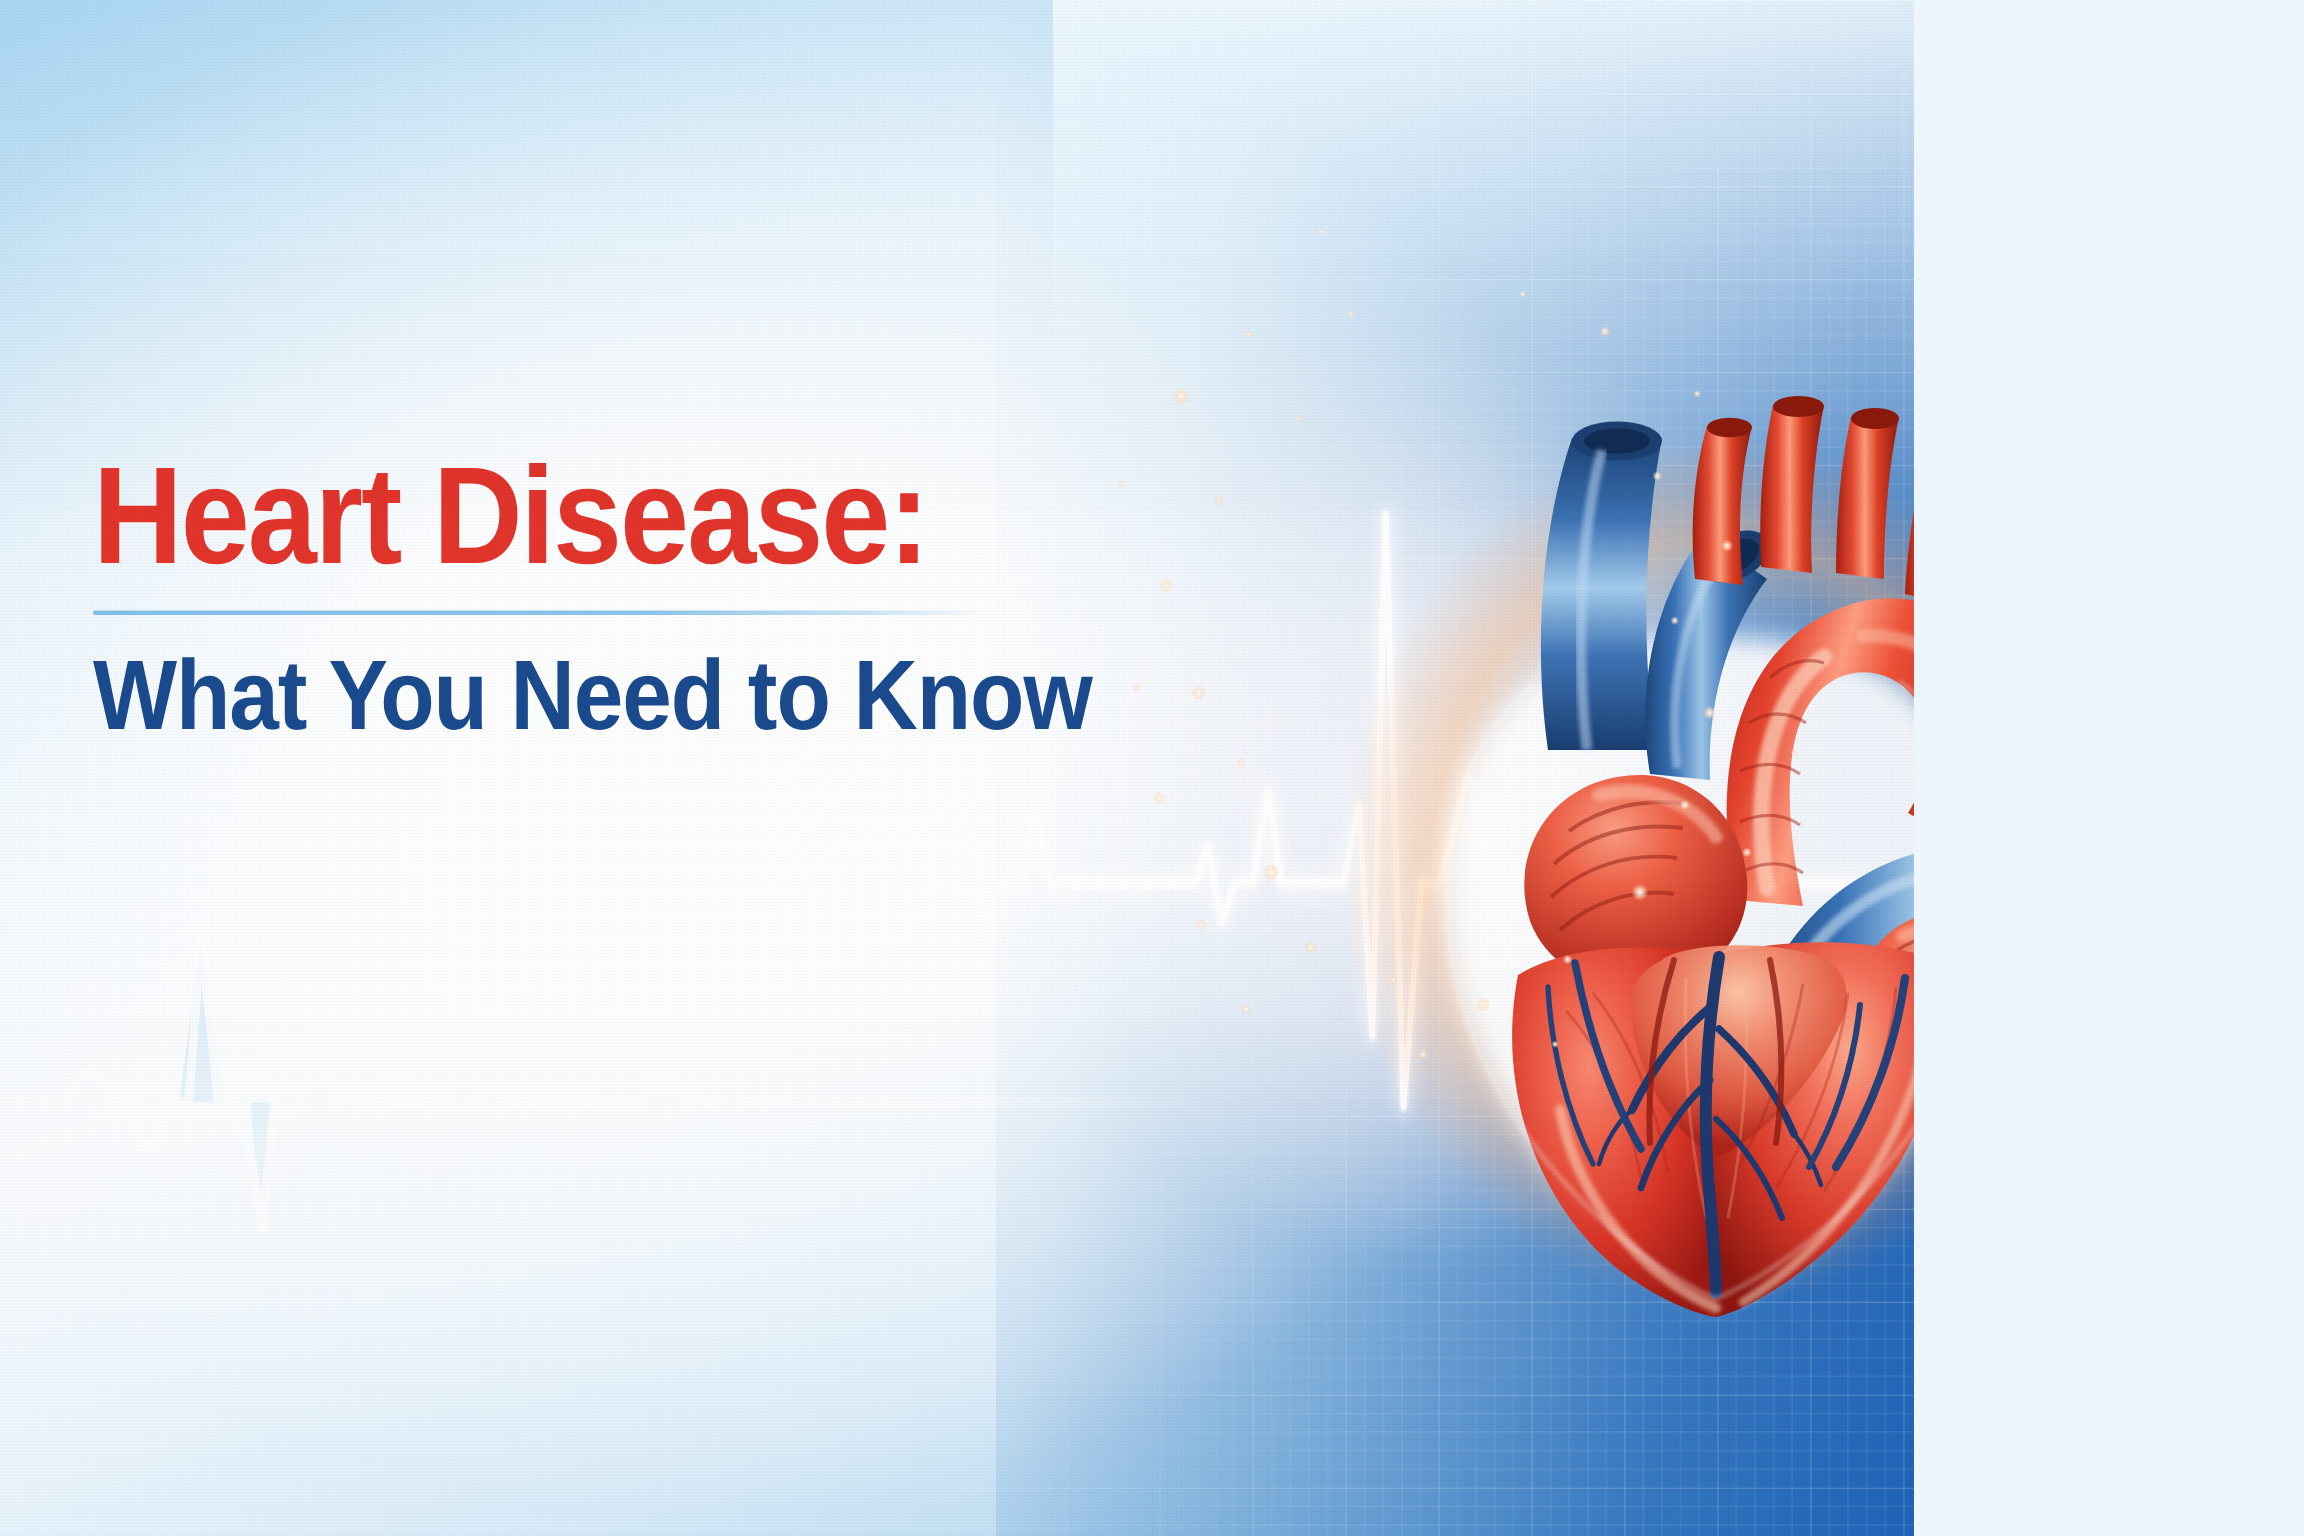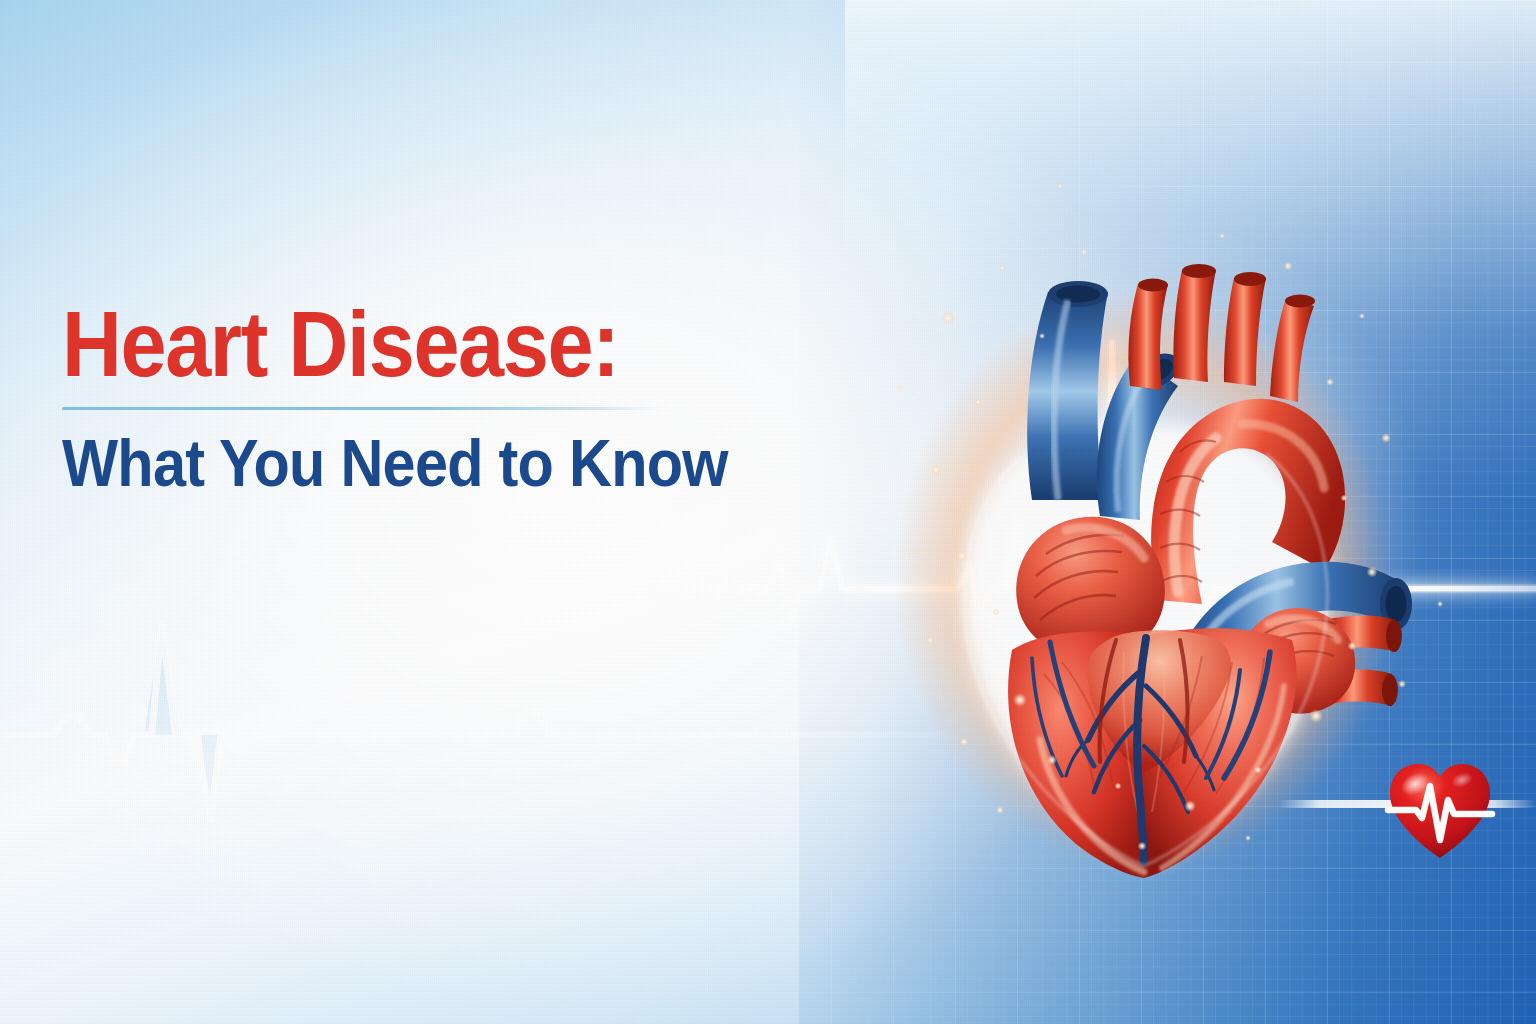--- a/index.html
+++ b/index.html
@@ -5,21 +5,21 @@
 <style>
   * { margin:0; padding:0; box-sizing:border-box; }
   html,body { width:1536px; height:1024px; overflow:hidden; }
   body {
     font-family:"Liberation Sans", sans-serif;
     background:#eef6fd;
   }
 
   #banner {
     position:relative;
-    width:1536px; height:1024px;
+    width:1276px; height:1024px;
     overflow:hidden;
     background:#fde047;
   }
 
   
   .bg-layer { position:absolute; inset:0; }
 
   
   #bg-base {
     background:

